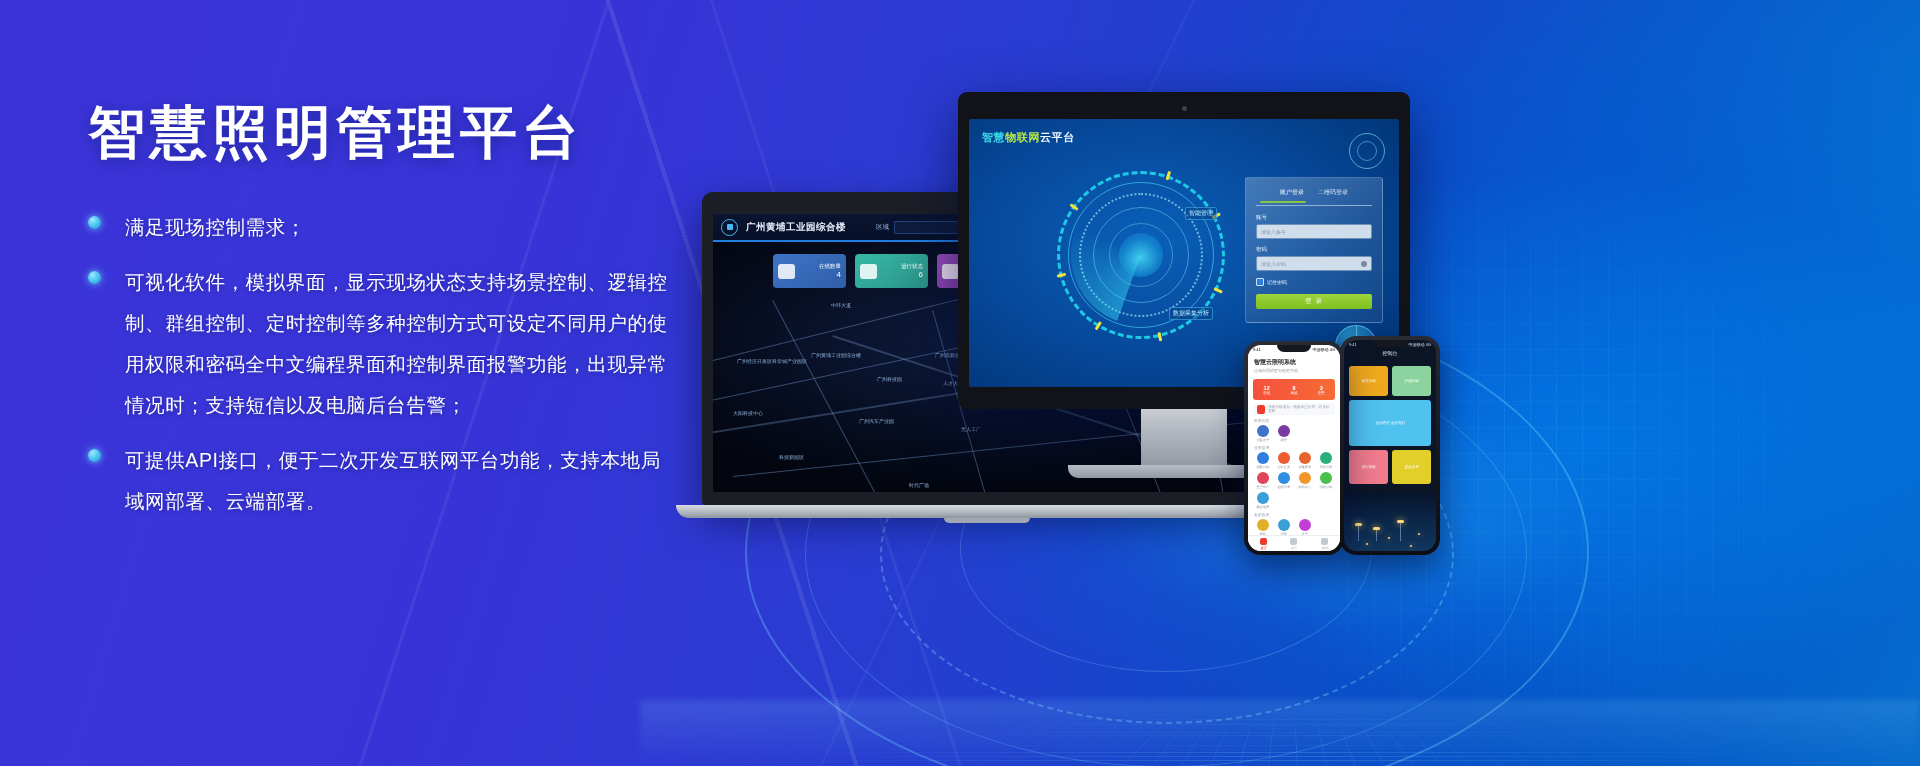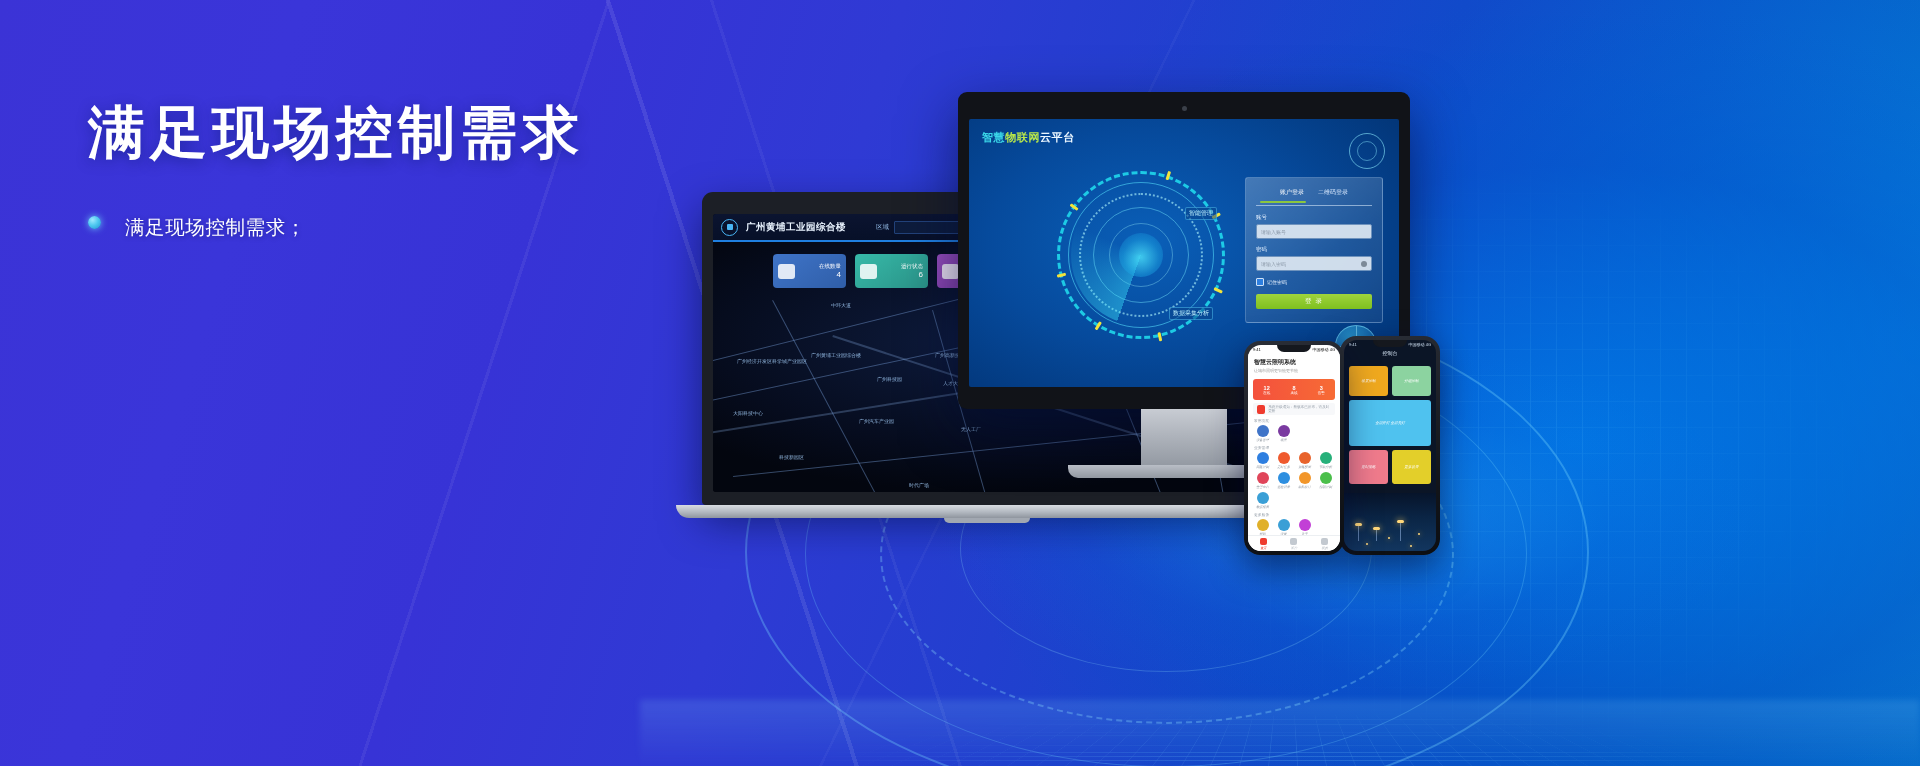--- a/index.html
+++ b/index.html
@@ -236,25 +236,33 @@
   <div class="bg-diag"></div>
   <div class="bg-grid"></div>
   <div class="glow-sweep"></div>
   <div class="hud-ring hud-a"></div>
   <div class="hud-ring hud-b"></div>
   <div class="hud-ring hud-c"></div>
   <div class="hud-ring hud-d"></div>
   <div class="bg-floor"></div>
 
   <div class="copy">
-    <h1 class="headline">满足现场控制需求</h1>
+    <h1 class="headline">智慧照明管理平台</h1>
     <ul class="bullets">
       <li class="bullet">
         <span class="dot"></span>
         <span class="btxt">满足现场控制需求；</span>
+      </li>
+      <li class="bullet">
+        <span class="dot"></span>
+        <span class="btxt">可视化软件，模拟界面，显示现场状态支持场景控制、逻辑控制、群组控制、定时控制等多种控制方式可设定不同用户的使用权限和密码全中文编程界面和控制界面报警功能，出现异常情况时；支持短信以及电脑后台告警；</span>
+      </li>
+      <li class="bullet">
+        <span class="dot"></span>
+        <span class="btxt">可提供API接口，便于二次开发互联网平台功能，支持本地局域网部署、云端部署。</span>
       </li>
     </ul>
   </div>
 
   <div class="devices">
 
     <div class="laptop">
       <div class="lt-lid">
         <div class="lt-cam"></div>
         <div class="lt-screen">

